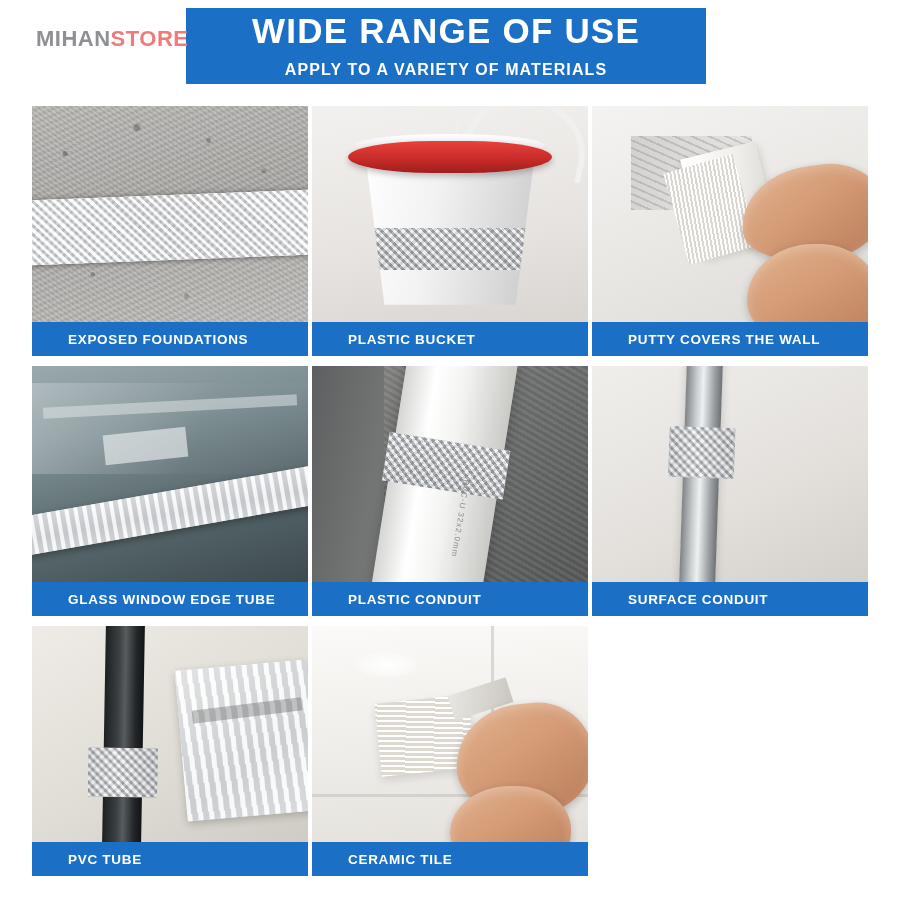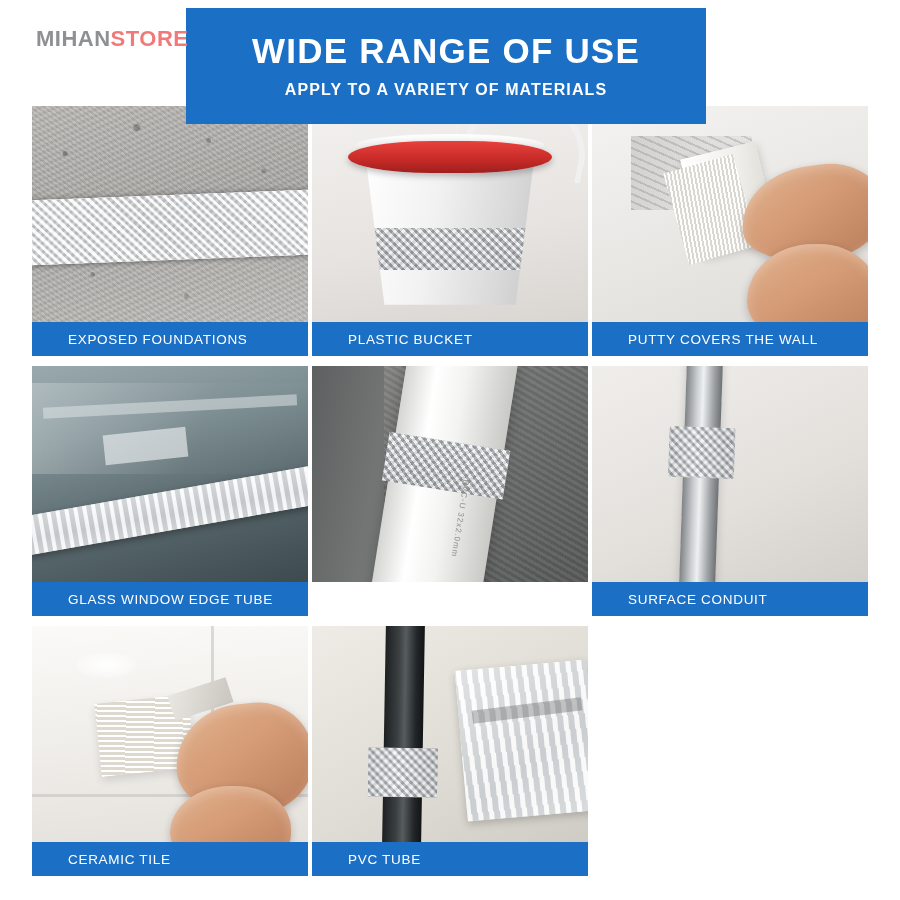--- a/index.html
+++ b/index.html
@@ -34,21 +34,21 @@
   }
   .brand .b1 { color: #8e9094; }
   .brand .b2 { color: #f07a7a; }
 
   
   .header {
     position: absolute;
     left: 186px;
     top: 8px;
     width: 520px;
-    height: 116px;
+    height: 76px;
     background: #1b6fc4;
     display: flex;
     flex-direction: column;
     align-items: center;
     justify-content: center;
     z-index: 4;
   }
   .header .title {
     color: #ffffff;
     font-size: 35px;
@@ -86,21 +86,21 @@
     width: 100%;
     height: 216px;
     overflow: hidden;
     background: #cfcfcf;
   }
   .caption {
     height: 34px;
     background: #1b6fc4;
     color: #ffffff;
     font-size: 13.5px;
-    font-weight: normal;
+    font-weight: bold;
     letter-spacing: 0.7px;
     display: flex;
     align-items: center;
     padding-left: 36px;
     box-sizing: border-box;
   }
 
   
 
   
@@ -503,52 +503,53 @@
 
     <div class="cell c5">
       <div class="photo">
         <div class="bg"></div>
         <div class="mortar"></div>
         <div class="pipe">
           <div class="pband"></div>
           <div class="ptext">PVC-U 32x2.0mm</div>
         </div>
       </div>
+      <div class="caption">PLASTIC CONDUIT</div>
     </div>
 
 
     <div class="cell c7">
       <div class="photo">
         <div class="bg"></div>
         <div class="mpipe">
           <div class="mband"></div>
         </div>
       </div>
       <div class="caption">SURFACE CONDUIT</div>
+    </div>
+
+    <div class="cell c9">
+      <div class="photo">
+        <div class="bg"></div>
+        <div class="foil"></div>
+        <div class="foilsplit"></div>
+        <div class="darkpipe">
+          <div class="dband"></div>
+        </div>
+      </div>
+      <div class="caption">PVC TUBE</div>
     </div>
 
     <div class="cell c8">
       <div class="photo">
         <div class="bg"></div>
         <div class="tilegrid"></div>
         <div class="spot"></div>
         <div class="brush2"></div>
         <div class="handlebar"></div>
         <div class="hand h1"></div>
         <div class="hand h2"></div>
       </div>
       <div class="caption">CERAMIC TILE</div>
     </div>
 
-    <div class="cell c9">
-      <div class="photo">
-        <div class="bg"></div>
-        <div class="foil"></div>
-        <div class="foilsplit"></div>
-        <div class="darkpipe">
-          <div class="dband"></div>
-        </div>
-      </div>
-      <div class="caption">PVC TUBE</div>
-    </div>
-
   </div>
 </div>
 
 </body></html>

